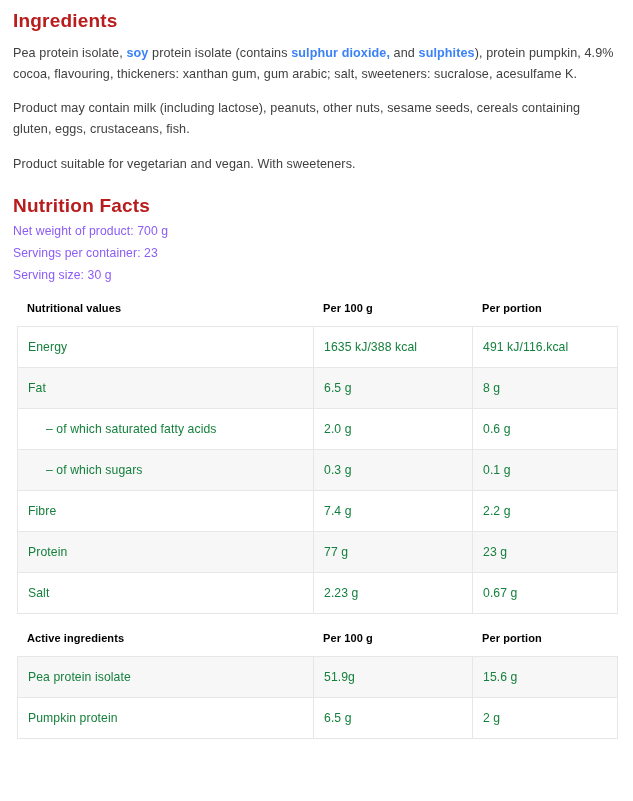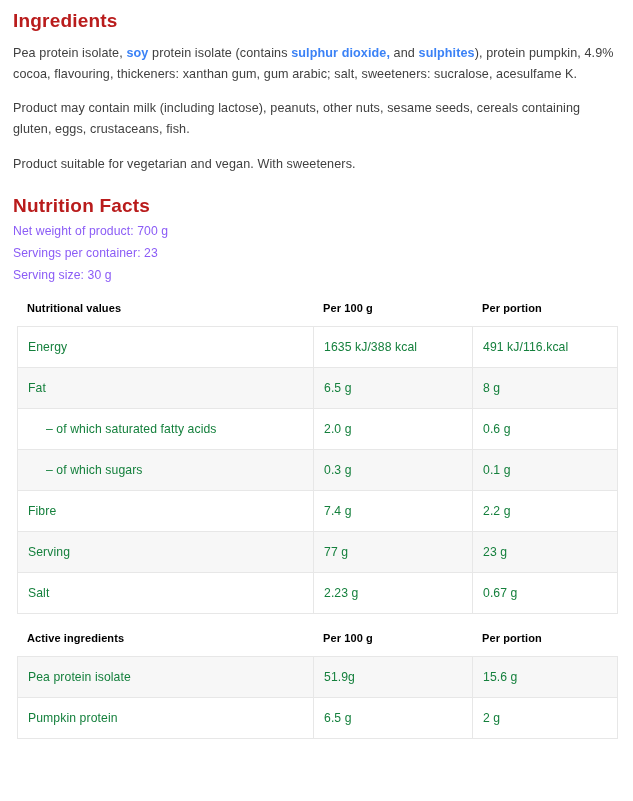--- a/index.html
+++ b/index.html
@@ -125,21 +125,21 @@
             <td>– of which sugars</td>
             <td>0.3 g</td>
             <td>0.1 g</td>
           </tr>
           <tr>
             <td>Fibre</td>
             <td>7.4 g</td>
             <td>2.2 g</td>
           </tr>
           <tr>
-            <td>Serving</td>
+            <td>Protein</td>
             <td>77 g</td>
             <td>23 g</td>
           </tr>
           <tr>
             <td>Salt</td>
             <td>2.23 g</td>
             <td>0.67 g</td>
           </tr>
         </tbody>
     </table>

